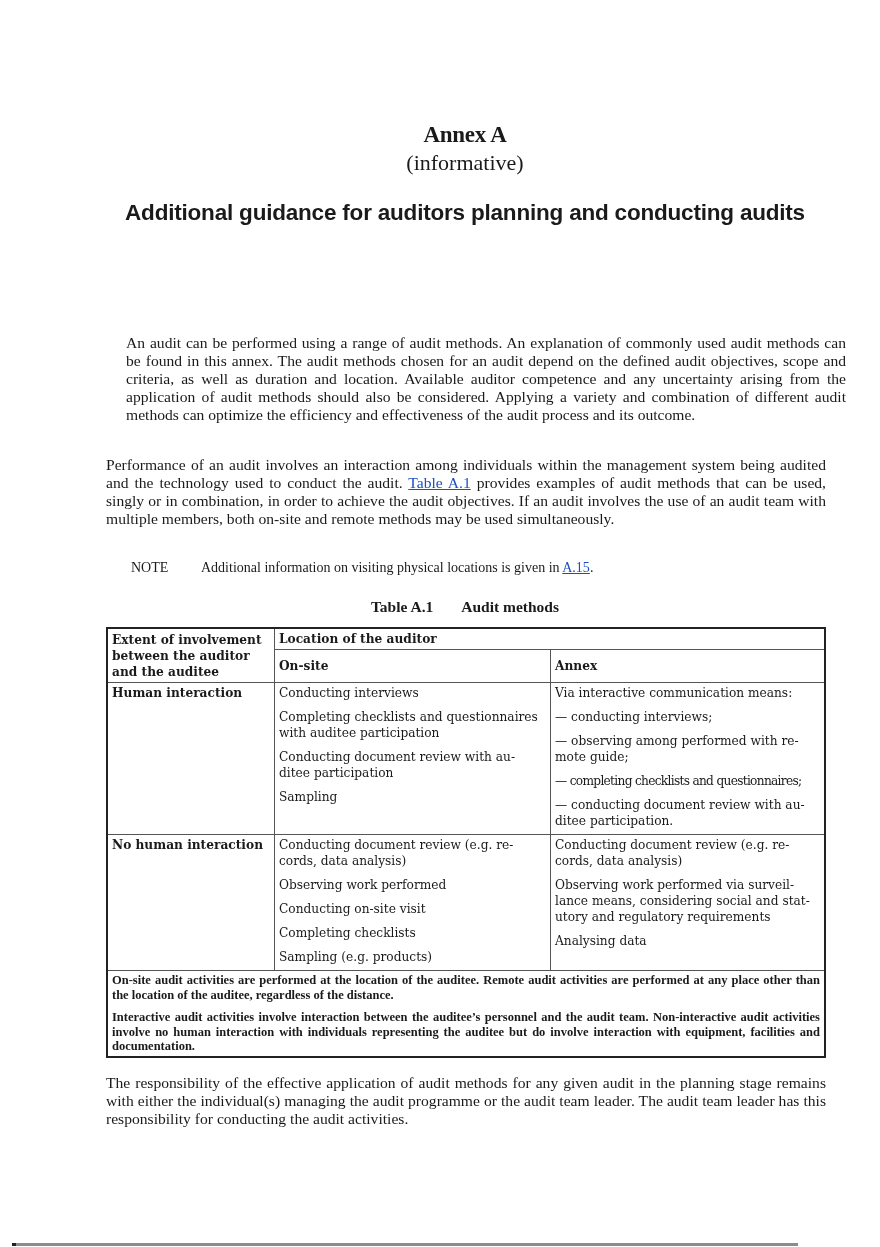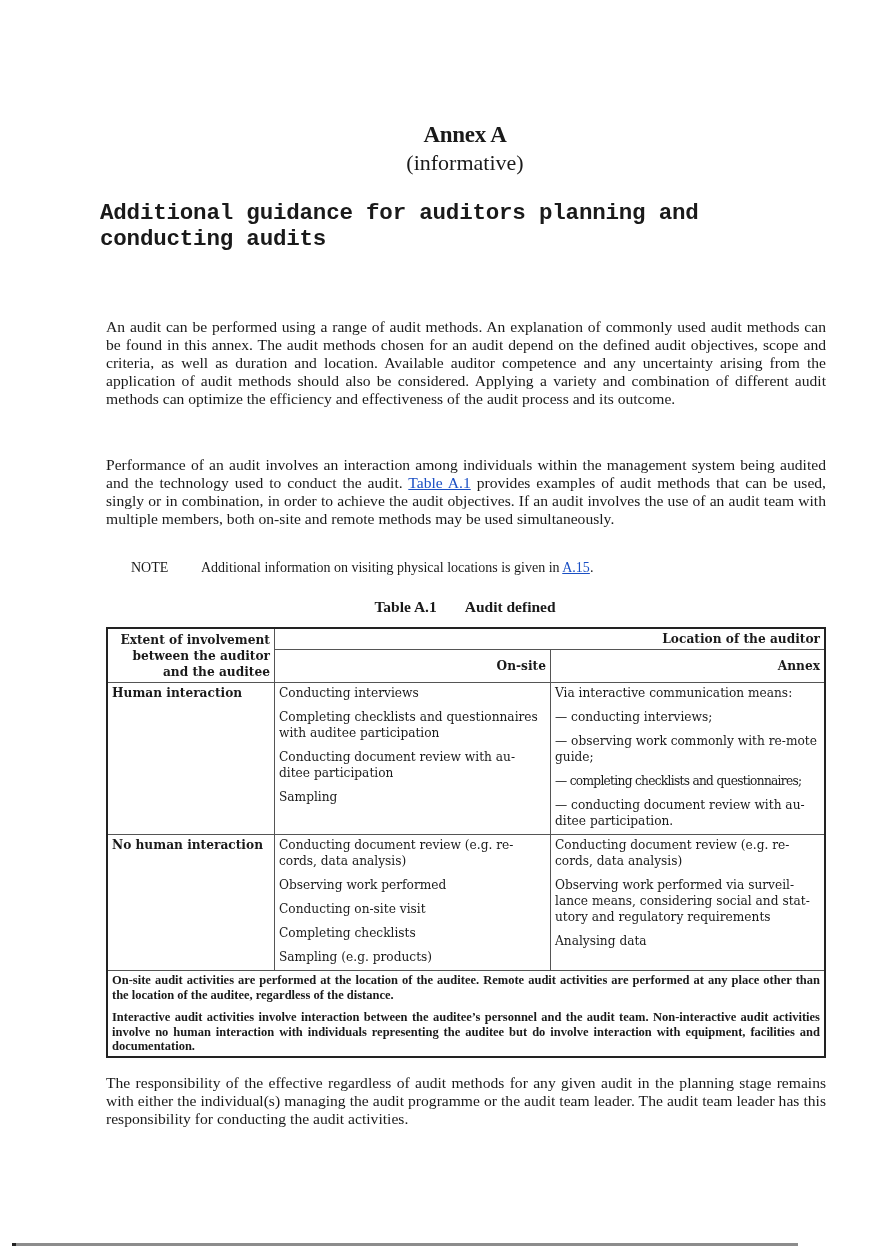--- a/index.html
+++ b/index.html
@@ -3,40 +3,40 @@
 <meta charset="utf-8">
 <style>
   html, body { margin: 0; padding: 0; background: #ffffff; }
   body { width: 880px; height: 1247px; position: relative; overflow: hidden;
          font-family: "DejaVu Serif", "Liberation Serif", serif; color: #1a1a1a; }
   .page { position: absolute; left: 0; top: 0; width: 880px; height: 1247px; padding-left: 8px; }
   .annex-title { position: absolute; left: 0; width: 930px; top: 122px; text-align: center;
                  font-family: "Liberation Serif", serif; font-weight: bold; font-size: 23px; letter-spacing: -0.3px; }
   .annex-sub { position: absolute; left: 0; width: 930px; top: 150px; text-align: center;
                font-family: "Liberation Serif", serif; font-size: 22px; }
-  .annex-heading { position: absolute; left: 100px; width: 730px; top: 200px; 
-                   font-family: Liberation Mono, monospace; font-weight: bold; font-size: 22.5px; letter-spacing: -0.2px; }
+  .annex-heading { position: absolute; left: 100px; width: 730px; top: 200px; text-align: center;
+                   font-family: Liberation Sans, sans-serif; font-weight: bold; font-size: 22.5px; letter-spacing: -0.2px; }
   .section-head { position: absolute; left: 106px; top: 298px; font-family: "Liberation Serif", serif;
                   font-weight: bold; font-size: 19.5px; }
   .section-head .num { display: inline-block; width: 40px; }
   .para { position: absolute; left: 106px; width: 720px; font-family: "Liberation Serif", serif;
           font-size: 15.6px; line-height: 18px; text-align: justify; }
-  .p1 { top: 318px; }
+  .p1 { top: 334px; margin-left: 20px; }
   .p2 { top: 456px; }
   .note { position: absolute; left: 106px; top: 560px; font-family: "Liberation Serif", serif; font-size: 14px; }
   .note .lbl { display: inline-block; width: 70px; margin-left: 25px; }
   a.link { color: #1a4fc4; text-decoration: underline; }
   .table-caption { position: absolute; left: 0; width: 930px; top: 598px; text-align: center;
                    font-family: "Liberation Serif", serif; font-weight: bold; font-size: 15.5px; }
   .table-caption .sp { display: inline-block; width: 28px; }
   table.methods { position: absolute; left: 106px; top: 627px; width: 720px; border-collapse: collapse;
                   font-family: "DejaVu Serif", serif; font-size: 12.2px; line-height: 16px; }
   table.methods td, table.methods th { border: 1px solid #555; vertical-align: top; padding: 2px 4px; }
   table.methods { border: 2px solid #222; }
-  table.methods th { font-weight: bold; text-align: right; vertical-align: middle; }
+  table.methods th { font-weight: bold; text-align: left; vertical-align: middle; }
   .col1 { width: 158px; }
   .col2 { width: 267px; }
   .rowhead { font-weight: bold; margin-top: 15px; }
   .cell-item { margin: 0 0 8px 0; }
   .cell-item:last-child { margin-bottom: 0; }
   .tight { letter-spacing: -0.7px; }
   .footer-cell { font-family: "Liberation Serif", serif; font-size: 12.5px; line-height: 14.5px; text-align: justify; font-weight: bold; }
   .footer-cell p { margin: 0 0 8px 0; }
   .footer-cell p:last-child { margin-bottom: 0; }
   .p3 { top: 1074px; }
@@ -55,21 +55,21 @@
 
   <div class="para p1">An audit can be performed using a range of audit methods. An explanation of commonly used audit methods can be found in this annex. The audit methods chosen for an audit depend on the defined audit objectives, scope and criteria, as well as duration and location. Available auditor competence and any uncertainty arising from the application of audit methods should also be considered. Applying a variety and combination of different audit methods can optimize the efficiency and effectiveness of the audit process and its outcome.</div>
 
   <div class="para p2"><span>Performance of an audit involves an interaction among individuals within the management system being audited and the technology used to conduct the audit. </span><a class="link" href="#">Table A.1</a><span> provides examples of audit methods that can be used, singly or in combination, in order to achieve the audit objectives. If an audit involves the use of an audit team with multiple members, both on-site and remote methods may be used simultaneously.</span></div>
 
   <div class="note">
     <span class="lbl">NOTE</span><span>Additional information on visiting physical locations is given in </span><a class="link" href="#">A.15</a><span>.</span>
   </div>
 
   <div class="table-caption">
-    <span>Table A.1</span><span class="sp"></span><span>Audit defined</span>
+    <span>Table A.1</span><span class="sp"></span><span>Audit methods</span>
   </div>
 
   <table class="methods">
     <tbody>
         <tr>
       <th class="col1" rowspan="2">Extent of involvement between the auditor and the auditee</th>
       <th colspan="2">Location of the auditor</th>
     </tr>
     <tr>
       <th class="col2" style="height:28px">On-site</th>
@@ -79,21 +79,21 @@
       <td class="rowhead">Human interaction</td>
       <td>
         <div class="cell-item">Conducting interviews</div>
         <div class="cell-item">Completing checklists and questionnaires with auditee participation</div>
         <div class="cell-item">Conducting document review with au-ditee participation</div>
         <div class="cell-item">Sampling</div>
       </td>
       <td>
         <div class="cell-item">Via interactive communication means:</div>
         <div class="cell-item">—   conducting interviews;</div>
-        <div class="cell-item">—   observing work commonly with re-mote guide;</div>
+        <div class="cell-item">—   observing among performed with re-mote guide;</div>
         <div class="cell-item tight">— completing checklists and questionnaires;</div>
         <div class="cell-item">—   conducting document review with au-ditee participation.</div>
       </td>
     </tr>
     <tr style="height:136px">
       <td class="rowhead">No human interaction</td>
       <td>
         <div class="cell-item">Conducting document review (e.g. re-cords, data analysis)</div>
         <div class="cell-item">Observing work performed</div>
         <div class="cell-item">Conducting on-site visit</div>
@@ -108,18 +108,18 @@
     </tr>
     <tr>
       <td colspan="3" class="footer-cell">
         <p>On-site audit activities are performed at the location of the auditee. Remote audit activities are performed at any place other than the location of the auditee, regardless of the distance.</p>
         <p>Interactive audit activities involve interaction between the auditee’s personnel and the audit team. Non-interactive audit activities involve no human interaction with individuals representing the auditee but do involve interaction with equipment, facilities and documentation.</p>
       </td>
     </tr>
   </tbody>
     </table>
 
-  <div class="para p3">The responsibility of the effective regardless of audit methods for any given audit in the planning stage remains with either the individual(s) managing the audit programme or the audit team leader. The audit team leader has this responsibility for conducting the audit activities.</div>
+  <div class="para p3">The responsibility of the effective application of audit methods for any given audit in the planning stage remains with either the individual(s) managing the audit programme or the audit team leader. The audit team leader has this responsibility for conducting the audit activities.</div>
 
   <div class="hscroll">
     <div class="hscroll-thumb"></div>
   </div>
 </div>
 
 </body></html>

